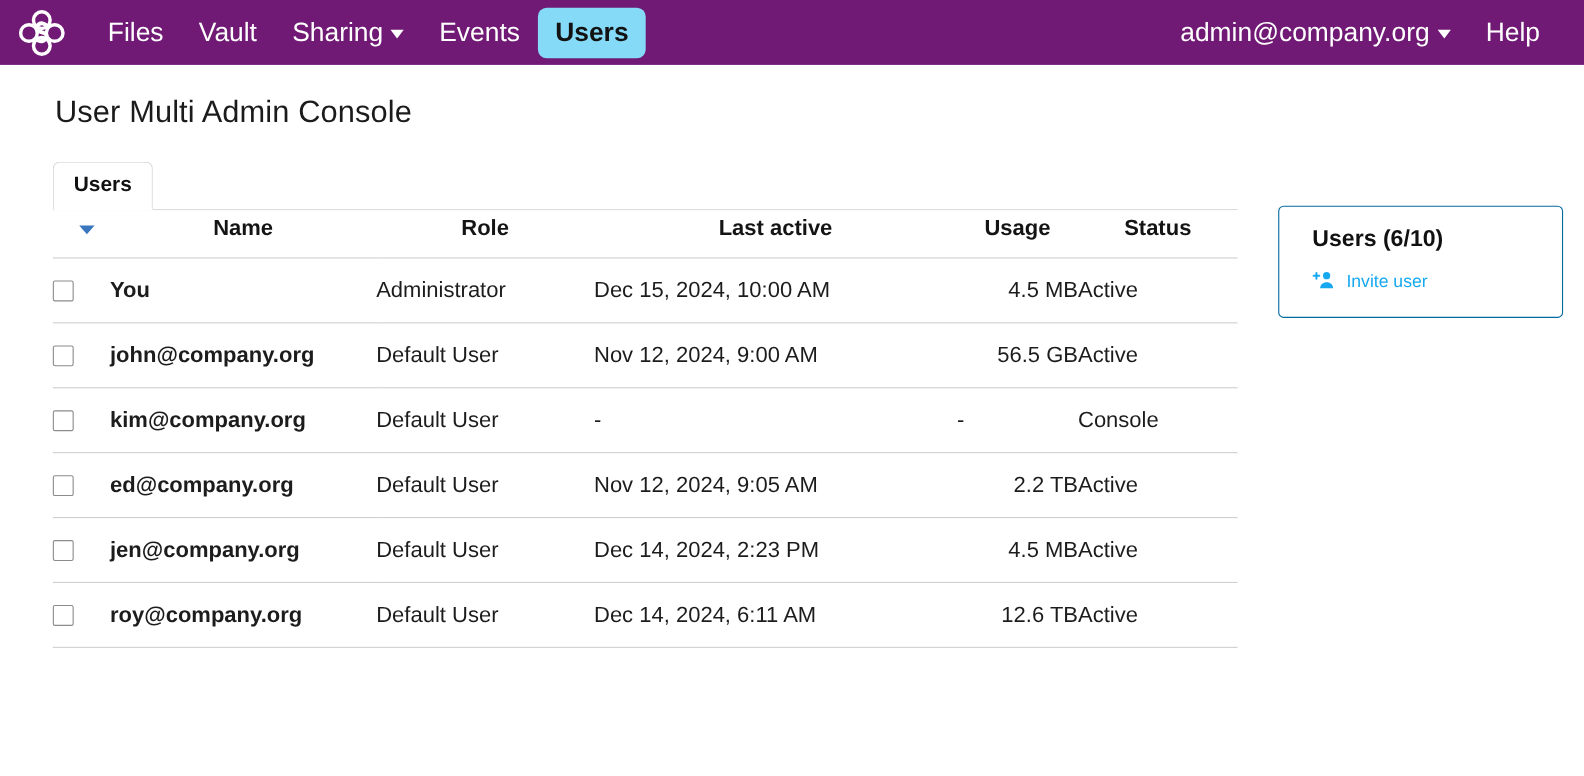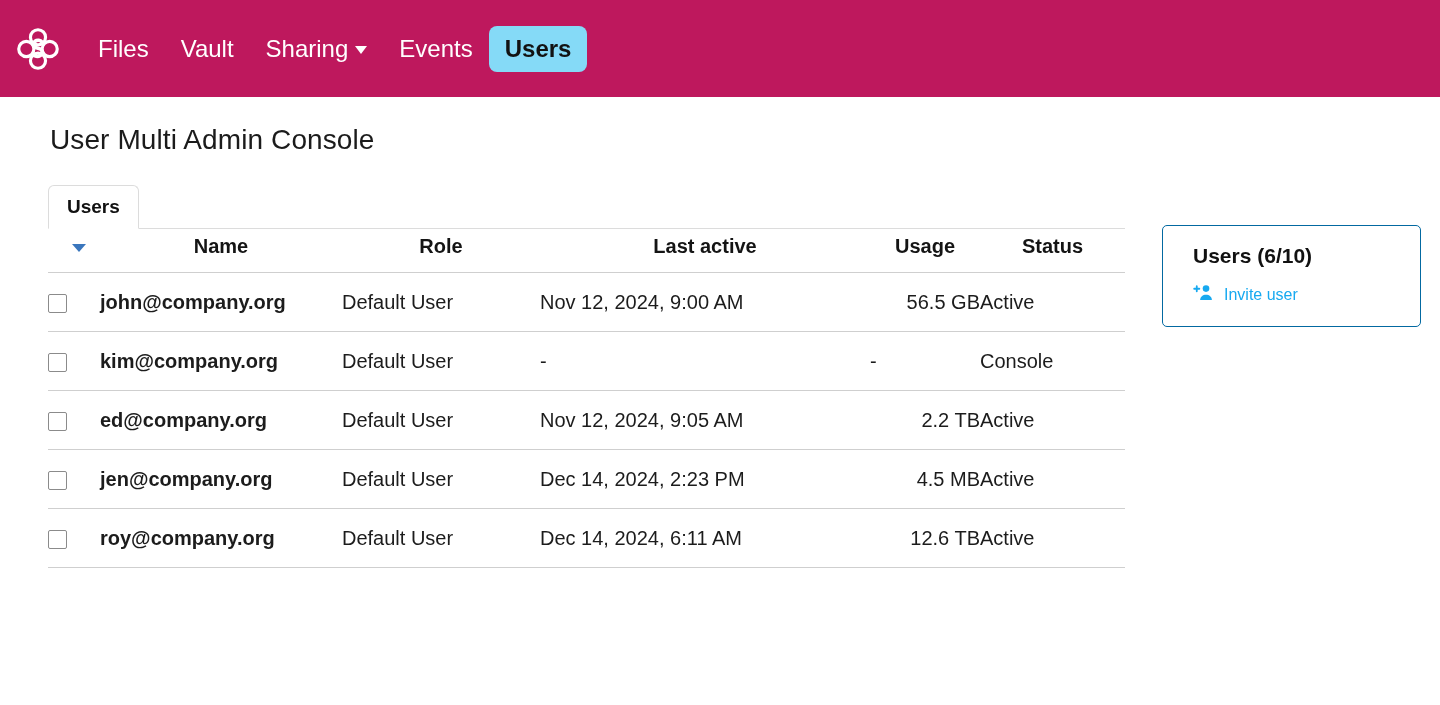--- a/index.html
+++ b/index.html
@@ -12,22 +12,22 @@
     width: 1440px;
     height: 705px;
     background: #ffffff;
     font-family: "Liberation Sans", sans-serif;
     color: #1a1a1a;
     overflow: hidden;
   }
 
   
   .topbar {
-    height: 97px;
-    background: #be185d;
+    height: 59px;
+    background: #701a75;
     display: flex;
     align-items: center;
     padding: 0 24px 0 16px;
     position: relative;
   }
   .brand-logo {
     width: 44px;
     height: 44px;
     flex: 0 0 auto;
     display: block;
@@ -238,20 +238,29 @@
       <span class="caret-down"></span>
     </div>
     <div class="nav-item">
       <span>Events</span>
     </div>
     <div class="nav-item active">
       <span>Users</span>
     </div>
   </div>
 
+  <div class="nav-right">
+    <div class="nav-item">
+      <span>admin@company.org</span>
+      <span class="caret-down"></span>
+    </div>
+    <div class="nav-item">
+      <span>Help</span>
+    </div>
+  </div>
 </div>
 
 <div class="page">
 
   <h1 class="page-title">User Multi Admin Console</h1>
 
   <div class="content-wrap">
 
     <div class="main-col">
 
@@ -280,20 +289,30 @@
             <th>Last active</th>
             <th class="th-usage">Usage</th>
             <th>Status</th>
           </tr>
         </thead>
         <tbody>
           <tr>
             <td class="cell-check">
               <span class="chk"></span>
             </td>
+            <td class="cell-name">You</td>
+            <td class="cell-role">Administrator</td>
+            <td class="cell-active">Dec 15, 2024, 10:00 AM</td>
+            <td class="cell-usage">4.5 MB</td>
+            <td class="cell-status">Active</td>
+          </tr>
+          <tr>
+            <td class="cell-check">
+              <span class="chk"></span>
+            </td>
             <td class="cell-name">john@company.org</td>
             <td class="cell-role">Default User</td>
             <td class="cell-active">Nov 12, 2024, 9:00 AM</td>
             <td class="cell-usage">56.5 GB</td>
             <td class="cell-status">Active</td>
           </tr>
           <tr>
             <td class="cell-check">
               <span class="chk"></span>
             </td>

